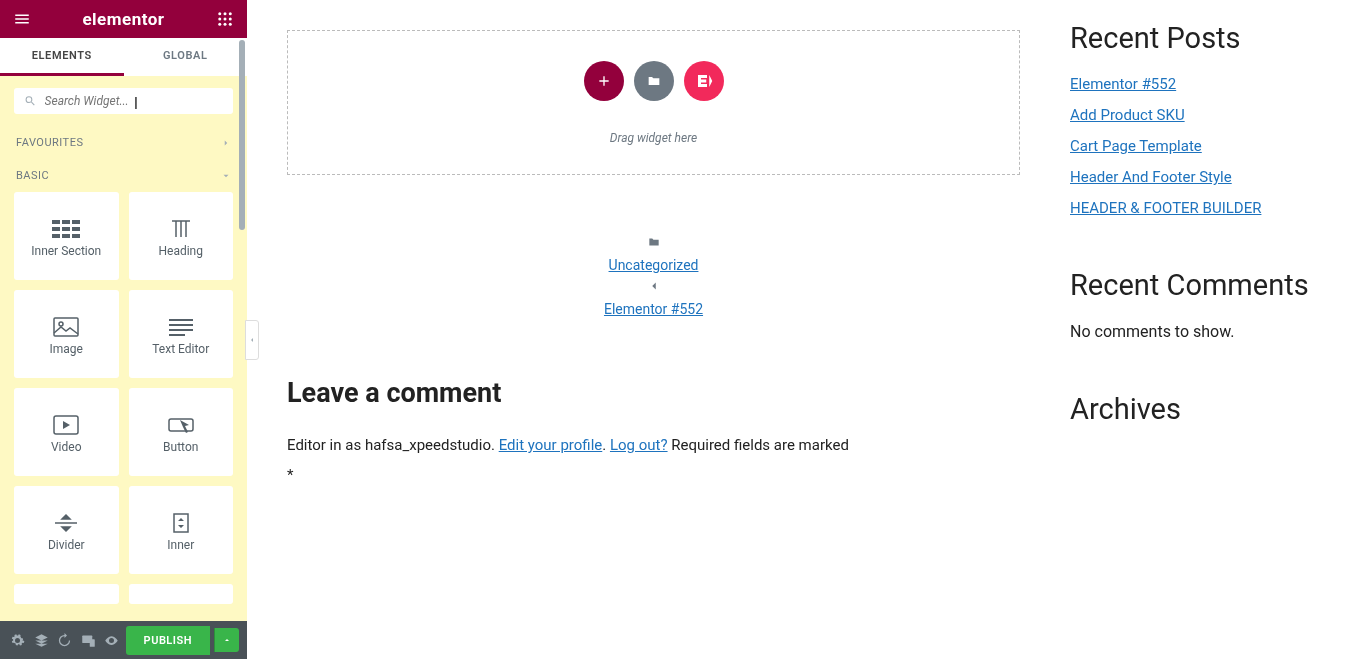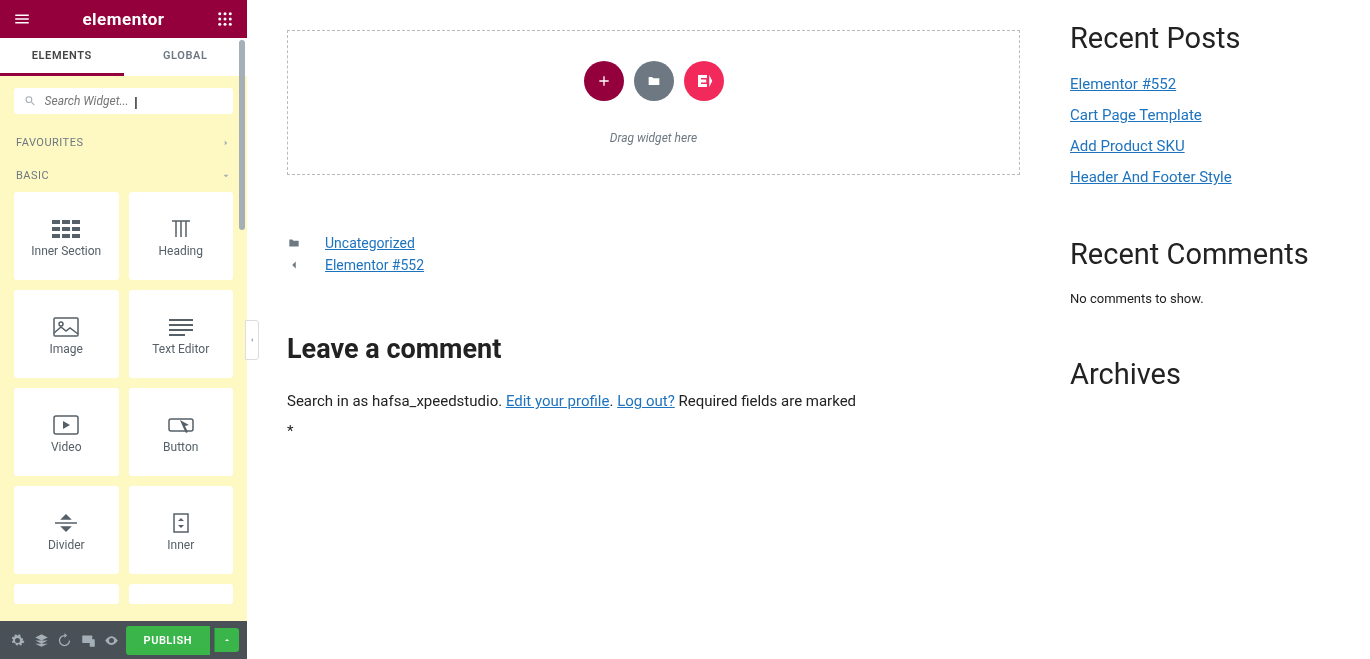--- a/index.html
+++ b/index.html
@@ -51,35 +51,35 @@
 .dz-btns { display: flex; gap: 10px; }
 .dz-btn { width: 40px; height: 40px; border-radius: 50%; display: flex; align-items: center; justify-content: center; cursor: pointer; }
 .dz-add { background: #93003c; }
 .dz-folder { background: #6d7882; }
 .dz-ek { background: #f2295b; color: #fff; font-weight: 700; font-size: 15px; }
 .dz-btn svg { width: 16px; height: 16px; fill: #fff; }
 .dz-text { font-size: 12px; font-style: italic; color: #6d7882; }
 
 .meta { font-size: 14px; color: #1a202c; margin-bottom: 10px; }
 .meta a { color: #1e73be; text-decoration: underline; }
-.meta-row { display: flex; align-items: center; gap: 24px; margin-bottom: 6px; }
+.meta-row { display: flex; align-items: center; gap: 8px; margin-bottom: 6px; flex-direction: column; }
 .meta-row svg { width: 14px; height: 14px; fill: #6d7882; }
 
 .comment-h { font-size: 27px; color: #222; margin: 60px 0 24px 0; }
 .comment-p { font-size: 15px; color: #222; line-height: 1.6; }
 .comment-p a { color: #1e73be; text-decoration: underline; }
 .asterisk { display: block; margin-top: 6px; }
 
 
 .rside { width: 310px; padding: 20px 30px 20px 10px; }
 .rh { font-size: 29px; font-weight: 400; color: #222; margin-bottom: 18px; line-height: 1.25; }
 .rlist { list-style: none; }
 .rlist li { margin-bottom: 12px; }
 .rlist a { color: #1e73be; text-decoration: underline; font-size: 15px; }
-.rtext { font-size: 13px; color: #222; margin-bottom: 40px; }
+.rtext { font-size: 16px; color: #222; margin-bottom: 40px; }
 .rsection { margin-bottom: 50px; }
 </style>
 </head>
 <body>
 
 <div class="panel">
 
   <div class="panel-header">
     <div class="h-icon">
       <svg viewBox="0 0 24 24">
@@ -294,34 +294,35 @@
       <div class="meta-row">
         <svg viewBox="0 0 24 24">
             <path d="M15 6l-6 6 6 6z"></path>
           </svg>
         <a>Elementor #552</a>
       </div>
     </div>
 
     <h2 class="comment-h">Leave a comment</h2>
     <p class="comment-p">
-      <span>Search in as hafsa_xpeedstudio. </span><a>Edit your profile</a><span>. </span><a>Log out?</a><span> Required fields are marked</span>
+      <span>Editor in as hafsa_xpeedstudio. </span><a>Edit your profile</a><span>. </span><a>Log out?</a><span> Required fields are marked</span>
       <span class="asterisk">*</span>
     </p>
 
   </div>
 
   <div class="rside">
     <div class="rsection">
       <h2 class="rh">Recent Posts</h2>
       <ul class="rlist">
         <li><a>Elementor #552</a></li>
+        <li><a>Add Product SKU</a></li>
         <li><a>Cart Page Template</a></li>
-        <li><a>Add Product SKU</a></li>
         <li><a>Header And Footer Style</a></li>
+        <li><a>HEADER &amp; FOOTER BUILDER</a></li>
       </ul>
     </div>
 
     <div class="rsection">
       <h2 class="rh">Recent Comments</h2>
       <p class="rtext">No comments to show.</p>
     </div>
 
     <div class="rsection">
       <h2 class="rh">Archives</h2>

